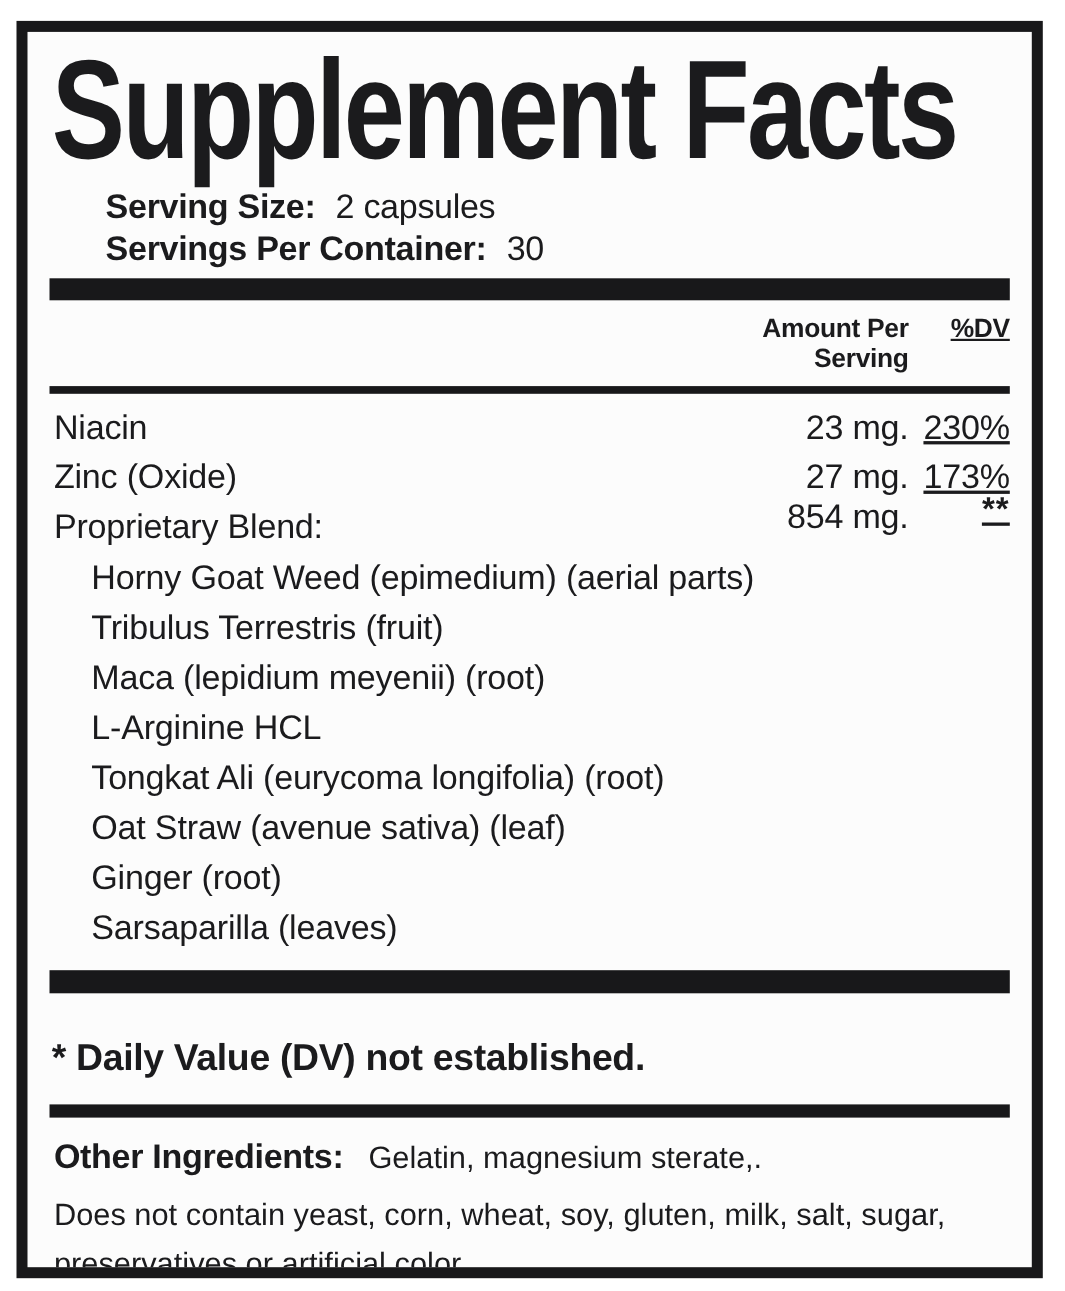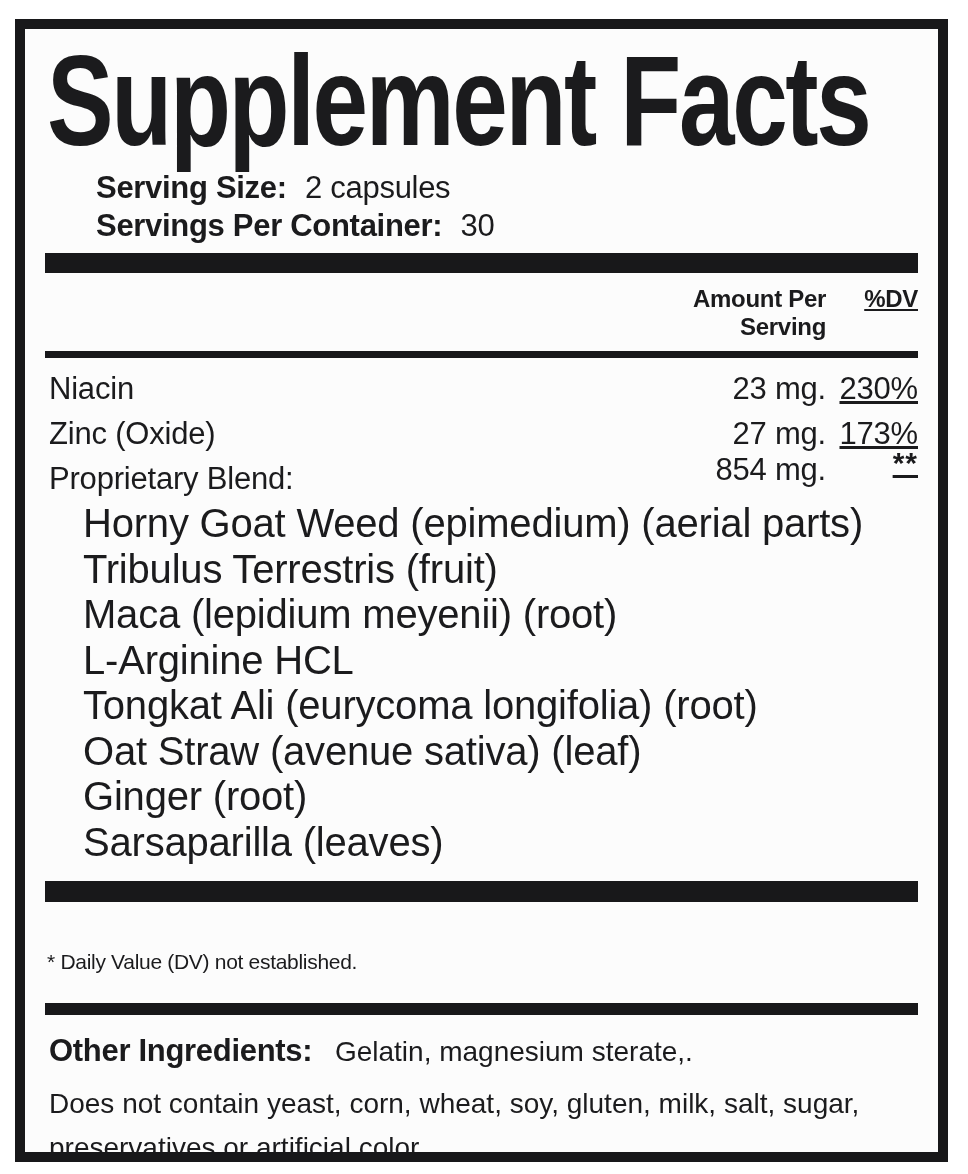--- a/index.html
+++ b/index.html
@@ -68,27 +68,27 @@
     font-size:31px;
     line-height:45px;
     letter-spacing:-0.2px;
   }
   .row .c1{padding-left:4px;}
   .row-blend .c2{position:relative;top:-9px;}
   .row-blend .c3{
     position:relative;top:-16px;
     font-size:30px;font-weight:bold;letter-spacing:1px;
   }
-  .blend-list{font-size:40px;line-height:45.5px;letter-spacing:-0.2px;}
+  .blend-list{font-size:31px;line-height:45.5px;letter-spacing:-0.2px;}
   .blend-item{padding-left:38px;}
   .footnote{
     margin-top:40px;
     margin-left:2px;
-    font-weight:normal;
-    font-size:21px;
+    font-weight:bold;
+    font-size:34px;
     line-height:39px;
     letter-spacing:-0.3px;
   }
   .other-line{
     margin-top:16px;
     margin-left:4px;
     font-size:31px;
     line-height:40px;
   }
   .other-line .lbl{font-weight:bold;letter-spacing:-0.3px;}

